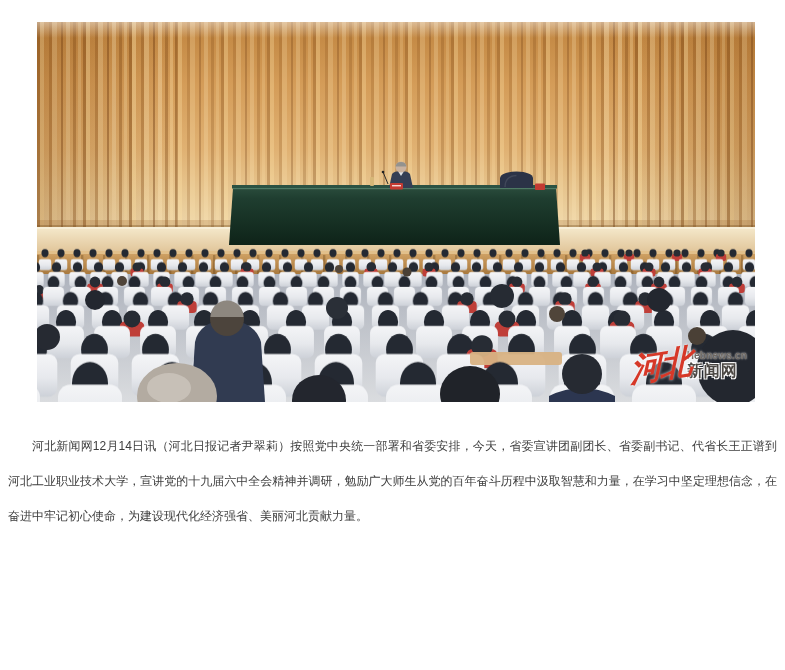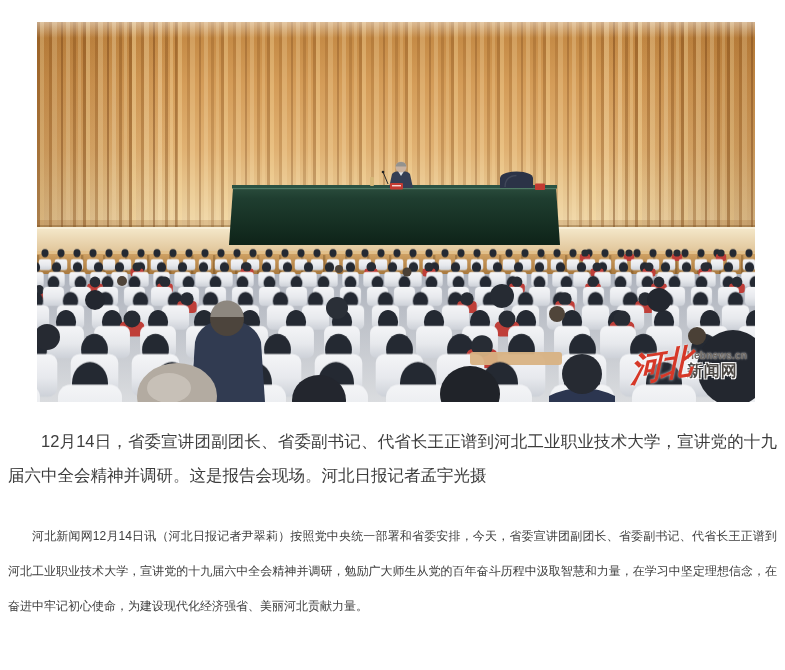--- a/index.html
+++ b/index.html
@@ -300,16 +300,15 @@
 
     <div class="watermark">
       <span class="wm-brand">河北</span>
       <span class="wm-col">
         <span class="wm-domain">Hebnews.cn</span>
         <span class="wm-suffix">新闻网</span>
       </span>
     </div>
   </figure>
 
-  <p class="caption">12月14日，省委宣讲团副团长、省委副书记、代省长王正谱到河北工业职业技术大学，宣讲党的十九届六中全会精神并调研。这是报告会现场。河北日报记者孟宇光摄</p>
   <p class="body-text">河北新闻网12月14日讯（河北日报记者尹翠莉）按照党中央统一部署和省委安排，今天，省委宣讲团副团长、省委副书记、代省长王正谱到河北工业职业技术大学，宣讲党的十九届六中全会精神并调研，勉励广大师生从党的百年奋斗历程中汲取智慧和力量，在学习中坚定理想信念，在奋进中牢记初心使命，为建设现代化经济强省、美丽河北贡献力量。</p>
 
 </div>
 
 </body></html>

